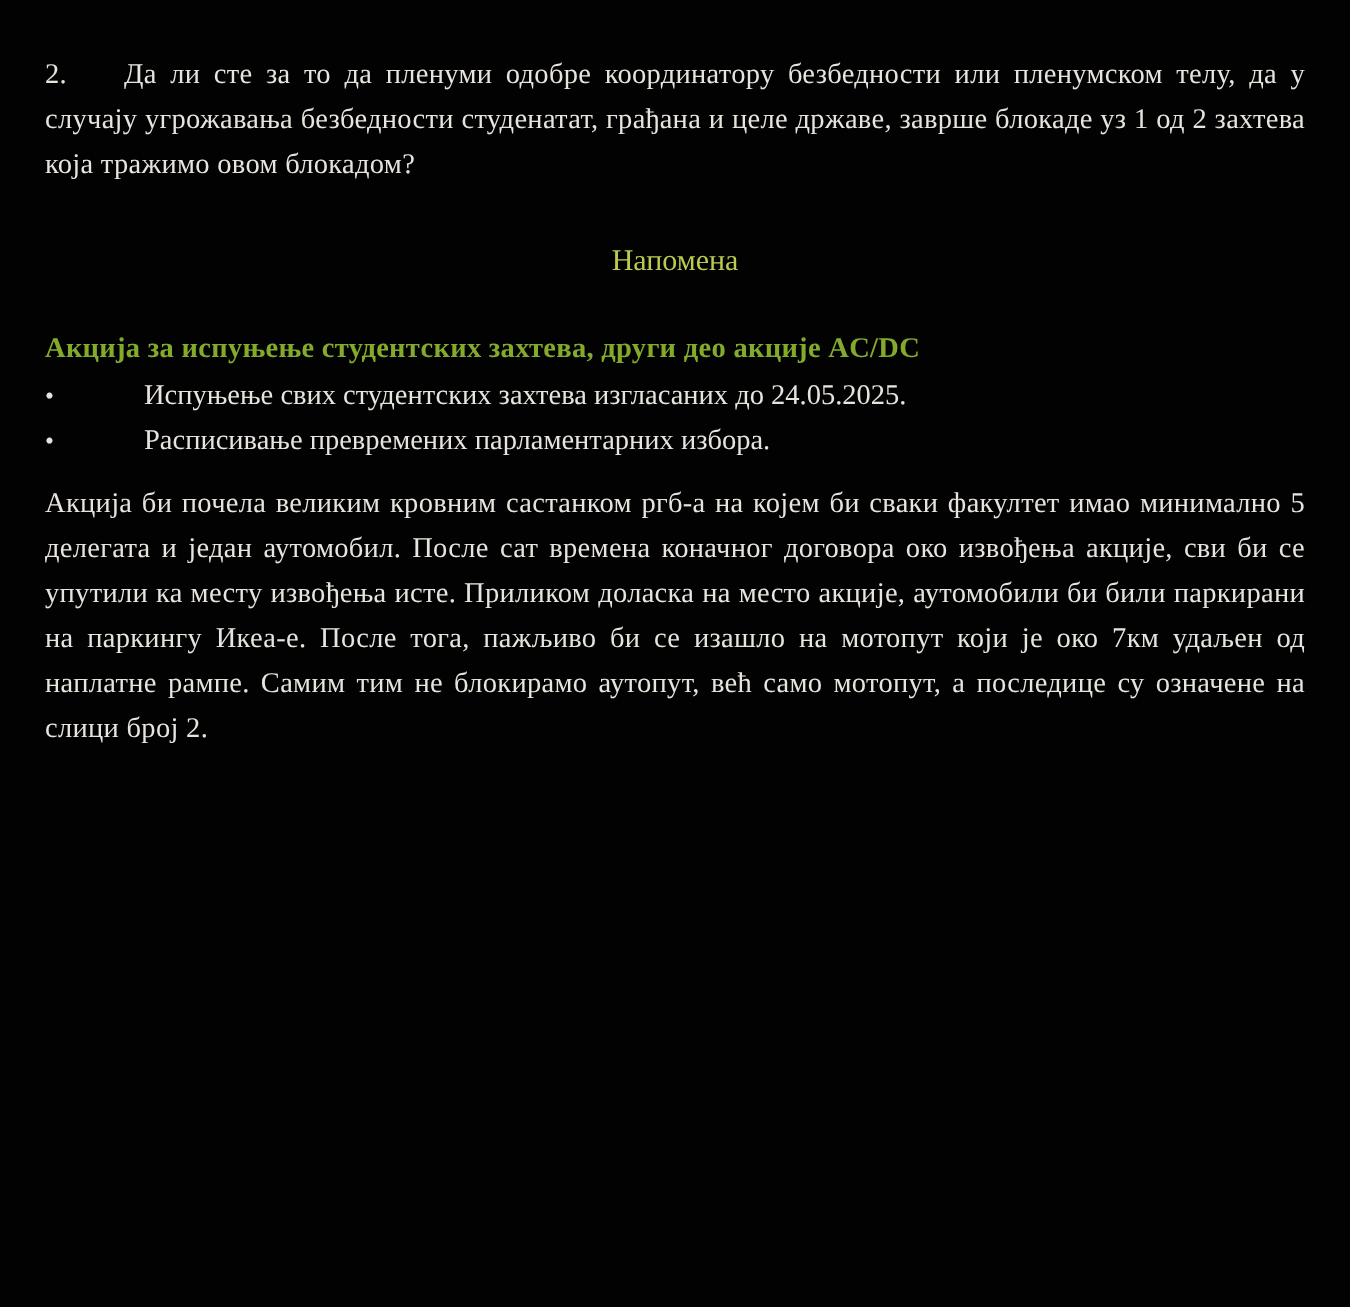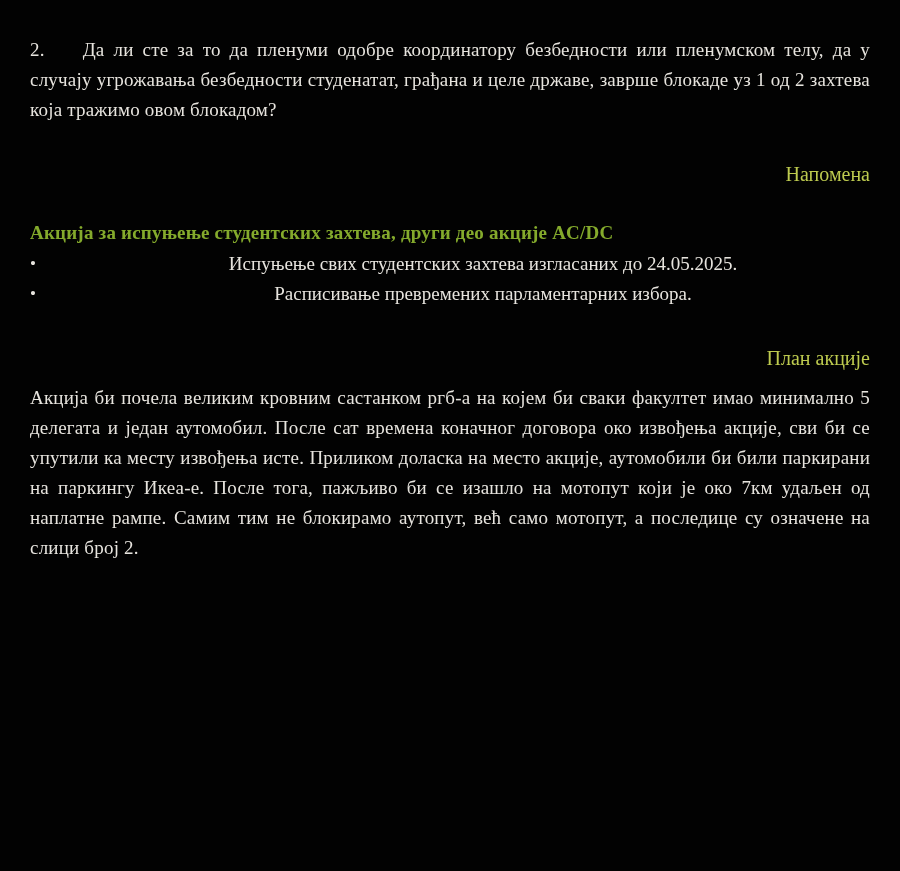--- a/index.html
+++ b/index.html
@@ -29,21 +29,21 @@
   .q-num {
     display: inline-block;
     margin-right: 38px;
   }
   .subheading {
     margin: 0;
     font-size: 20px;
     line-height: 26px;
     font-weight: normal;
     color: #bdca4f;
-    text-align: right;
+    text-align: center;
   }
   .note-heading { margin-top: 36px; }
   .note-para { margin-top: 30px; }
   .main-heading {
     margin: 30px 0 0 0;
     font-size: 19px;
     line-height: 32px;
     font-weight: bold;
     color: #84aa2c;
     text-align: left;
@@ -60,21 +60,21 @@
     align-items: flex-start;
     font-size: 19px;
     line-height: 30px;
   }
   .bullet-marker {
     flex: 0 0 66px;
     font-size: 17px;
   }
   .bullet-text {
     flex: 1 1 auto;
-    text-align: center;
+    text-align: left;
   }
   .plan-heading { margin-top: 36px; }
   .plan-para { margin-top: 12px; }
 </style>
 </head>
 <body>
 
 <div class="page">
 
   <p class="body-text q-para"><span class="q-num">2.</span><span>Да ли сте за то да пленуми одобре координатору безбедности или пленумском телу, да у случају угрожавања безбедности студенатат, грађана и целе државе, заврше блокаде уз 1 од 2 захтева која тражимо овом блокадом?</span></p>
@@ -89,17 +89,16 @@
     <li class="bullet-row">
       <span class="bullet-marker">•</span>
       <span class="bullet-text">Испуњење свих студентских захтева изгласаних до 24.05.2025.</span>
     </li>
     <li class="bullet-row">
       <span class="bullet-marker">•</span>
       <span class="bullet-text">Расписивање превремених парламентарних избора.</span>
     </li>
   </ul>
 
-  <h3 class="subheading plan-heading">План акције</h3>
 
   <p class="body-text plan-para">Акција би почела великим кровним састанком ргб-а на којем би сваки факултет имао минимално 5 делегата и један аутомобил. После сат времена коначног договора око извођења акције, сви би се упутили ка месту извођења исте. Приликом доласка на место акције, аутомобили би били паркирани на паркингу Икеа-е. После тога, пажљиво би се изашло на мотопут који је око 7км удаљен од наплатне рампе. Самим тим не блокирамо аутопут, већ само мотопут, а последице су означене на слици број 2.</p>
 
 </div>
 
 </body></html>

